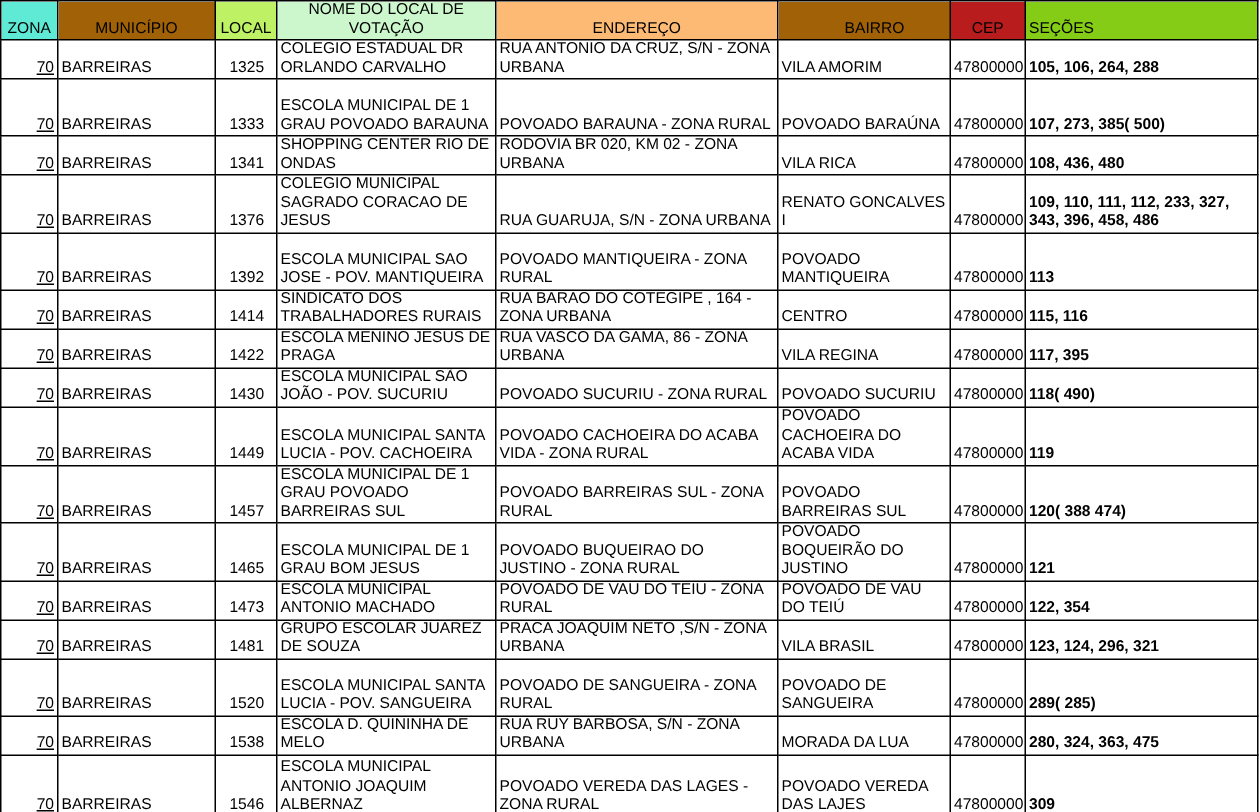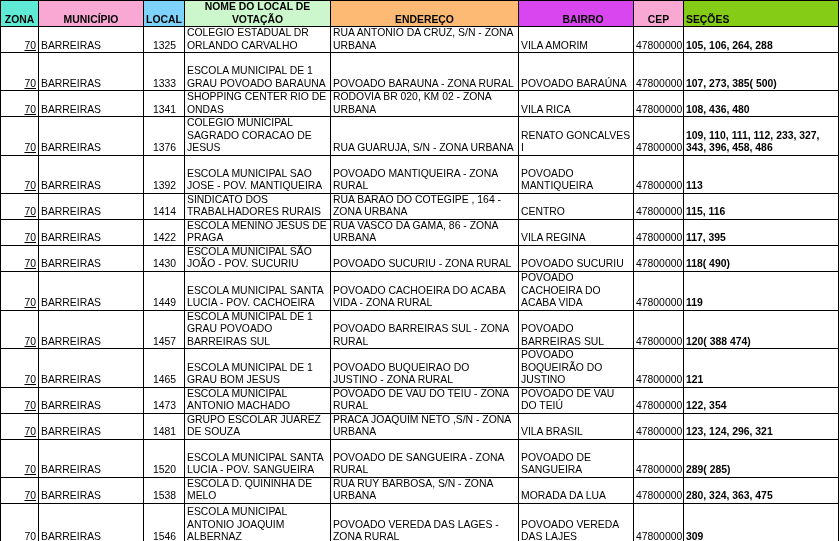--- a/index.html
+++ b/index.html
@@ -1,19 +1,19 @@
 <!DOCTYPE html>
 <html><head>
 <meta charset="utf-8">
 <style>
   html, body { margin:0; padding:0; background:#ffffff; }
   body { width:840px; height:541px; overflow:hidden; font-family:"Liberation Sans", sans-serif; font-size:10.4px; color:#000; }
   table { border-collapse:collapse; table-layout:fixed; position:absolute; left:0; top:0; width:838px; }
   td, th { border:1.5px solid #000; padding:0 2px; vertical-align:bottom; line-height:12.5px; white-space:normal; overflow:hidden; text-transform:uppercase; }
-  th { background:#ccf7cc; font-weight:bold; font-size:10.4px; text-align:center;margin-left:45px; }
+  th { background:#ccf7cc; font-weight:normal; font-size:10.4px; text-align:center;margin-left:45px; }
   th.left { text-align:left; }
   td.num { text-align:center; padding-right:1px; }
   td.zona { text-align:right; padding-right:2px;text-decoration:underline; }
   td.cep { text-align:right; padding-right:12px; }
   td.sec { text-align:left;font-weight:bold; }
   tr { }
 </style>
 </head>
 <body>
 
@@ -24,26 +24,26 @@
       <col style="width:41px">
       <col style="width:146px">
     <col style="width:188px">
       <col style="width:115px">
       <col style="width:50px">
       <col style="width:155px">
   </colgroup>
   <thead>
     <tr style="height:25px">
       <th style="background: #5eead4;">ZONA</th>
-      <th style="background: #f9a8d4;">MUNICÍPIO</th>
-      <th style="background: #7dd3fc;">LOCAL</th>
+      <th style="background: #a16207;">MUNICÍPIO</th>
+      <th style="background: #bef264;">LOCAL</th>
       <th style="background: rgb(204, 247, 204);">NOME DO LOCAL DE VOTAÇÃO</th>
       <th style="background: #fdba74;">ENDEREÇO</th>
-      <th style="background: #d946ef; padding-left: 16px;">BAIRRO</th>
-      <th style="background: #f9a8d4;">CEP</th>
+      <th style="background: #a16207; padding-left: 16px;">BAIRRO</th>
+      <th style="background: #b91c1c;">CEP</th>
       <th class="left" style="background: #84cc16;">SEÇÕES</th>
     </tr>
   </thead>
   <tbody id="tbody">
   <tr style="height: 25px;">
     <td class="zona">70</td>
     <td>BARREIRAS</td>
     <td class="num">1325</td>
     <td>COLEGIO ESTADUAL DR ORLANDO CARVALHO</td>
     <td>RUA ANTONIO DA CRUZ, S/N - ZONA URBANA</td>

